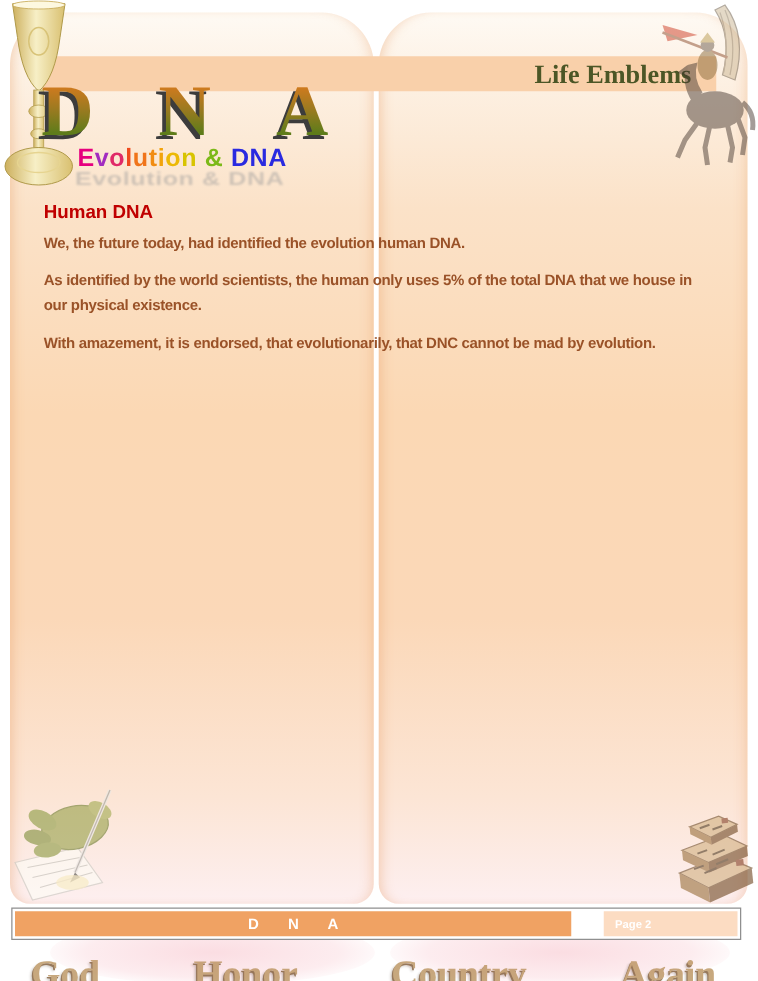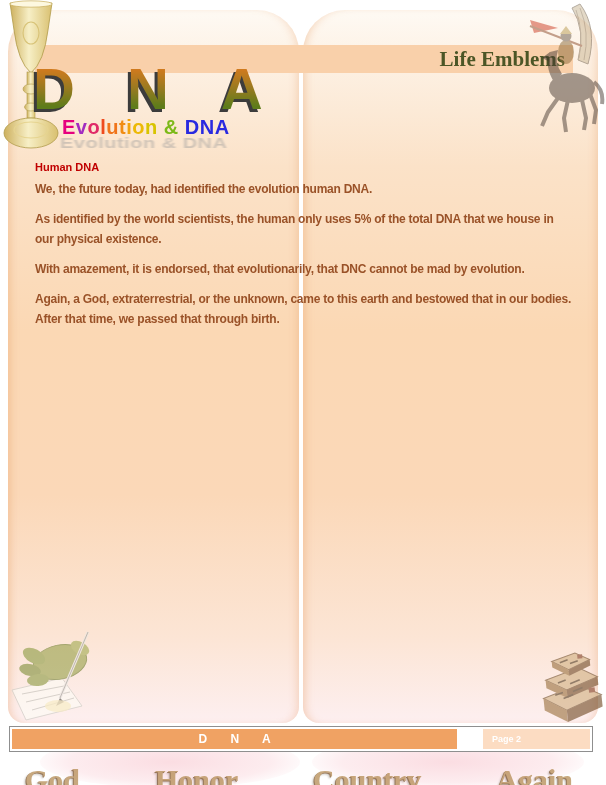--- a/index.html
+++ b/index.html
@@ -10,37 +10,37 @@
        background:linear-gradient(180deg,#fefaf4 0%,#fdf1e4 7%,#fbe2c8 22%,#fbd8b4 45%,#fbd8b8 68%,#fce5d5 88%,#fdeff0 100%);
        box-shadow:inset 7px 0 9px -5px rgba(228,150,92,.38), inset -7px 0 9px -5px rgba(228,150,92,.30);}
   .col.left{left:8px;width:291px;}
   .col.right{left:303px;width:295px;}
   .bottom-glow{position:absolute;z-index:2;height:52px;border-radius:50%;
        background:radial-gradient(ellipse at center,#fbdde2 0%,rgba(251,221,226,.55) 55%,rgba(251,221,226,0) 78%);}
   .glow-l{left:40px;top:736px;width:260px;}
   .glow-r{left:312px;top:736px;width:272px;}
 
   .header-bar{position:absolute;left:35px;top:45px;width:538px;height:28px;z-index:3;
-       background:#f9d0aa;display:flex;align-items:center;justify-content:flex-end;padding-right:8px;box-sizing:border-box;}
+       background:#f9d0aa;display:flex;align-items:center;justify-content:flex-end;padding-right:20px;box-sizing:border-box;}
   .header-title{font-family:"Liberation Serif",serif;font-weight:bold;font-size:21px;color:#4c5626;}
 
   .dna-wrap{position:absolute;left:33px;top:60px;z-index:5;width:320px;height:62px;}
-  .dna{position:absolute;left:0;top:0;font-family:Liberation Sans, sans-serif;font-weight:bold;
+  .dna{position:absolute;left:0;top:0;font-family:Liberation Serif, serif;font-weight:bold;
        font-size:58px;letter-spacing:52px;line-height:1;white-space:pre;}
   .dna.shadow{color:#3c3c3c;transform:translate(-3px,3px);filter:blur(.6px);}
   .dna.face{background:linear-gradient(180deg,#d07a1e 16%,#9a7a20 48%,#5e7c1a 80%);
        -webkit-background-clip:text;background-clip:text;color:transparent;}
 
   .subtitle{position:absolute;left:62px;top:116px;z-index:5;font-weight:bold;font-size:20px;
        letter-spacing:.5px;white-space:pre;}
   .subtitle-shadow{position:absolute;left:60px;top:132px;z-index:4;font-weight:bold;font-size:20px;
        letter-spacing:.5px;color:#9a9a9a;opacity:.45;filter:blur(1px);transform:scaleY(.75);white-space:pre;}
 
   .article{position:absolute;left:35px;top:161px;width:540px;z-index:5;}
-  .article h2{margin:0 0 6px 0;font-size:11px;font-weight:bold;}
+  .article h2{margin:0 0 6px 0;font-size:15px;font-weight:bold;}
   .article p{margin:0 0 10px 0;font-size:12px;font-weight:bold;line-height:20px;
        letter-spacing:-.25px;color:#9a5228;}
 
   .footer-box{position:absolute;left:9px;top:726px;width:584px;height:26px;z-index:3;
        border:1px solid #8f8f8f;background:#ffffff;box-sizing:border-box;
        display:flex;gap:2px;padding:2px;}
   .footer-dna{flex:1;background:#f0a263;color:#ffffff;font-weight:bold;font-size:12px;
        display:flex;align-items:center;justify-content:center;word-spacing:20px;}
   .footer-page{width:107px;background:#fcdcc2;color:#ffffff;font-weight:bold;font-size:9px;
        display:flex;align-items:center;padding-left:9px;box-sizing:border-box;margin-left:24px;}
@@ -75,21 +75,20 @@
 
 <div class="subtitle-shadow">Evolution &amp; DNA</div>
 <div class="subtitle"><span style="color: rgb(230, 0, 126);">E</span><span style="color: rgb(162, 44, 192);">v</span><span style="color: rgb(224, 42, 104);">o</span><span style="color: rgb(239, 74, 29);">l</span><span style="color: rgb(240, 116, 26);">u</span><span style="color: rgb(241, 140, 18);">t</span><span style="color: rgb(242, 163, 12);">i</span><span style="color: rgb(236, 185, 6);">o</span><span style="color: rgb(216, 196, 0);">n</span><span style="color: rgb(0, 0, 0);"> </span><span style="color: rgb(124, 185, 24);">&amp;</span><span style="color: rgb(0, 0, 0);"> </span><span style="color: rgb(42, 42, 224);">D</span><span style="color: rgb(42, 42, 224);">N</span><span style="color: rgb(42, 42, 224);">A</span></div>
 
 <div class="article">
   <h2 title="Human DNA" style="color: rgb(192, 0, 0);">Human DNA</h2>
   <div id="paragraphs">
       <p>We, the future today, had identified the evolution human DNA.</p>
       <p>As identified by the world scientists, the human only uses 5% of the total DNA that we house in our physical existence.</p>
       <p>With amazement, it is endorsed, that evolutionarily, that DNC cannot be mad by evolution.</p>
-      <p>Again, a God, extraterrestrial, or the unknown, came to this earth and bestowed that in our bodies. After that time, we passed that through birth.</p>
     </div>
 </div>
 
 <div class="footer-box">
   <div class="footer-dna" style="background: rgb(240, 162, 99);">D N A</div>
   <div class="footer-page" style="background: rgb(252, 220, 194);">Page 2</div>
 </div>
 
 <div class="motto" id="motto">
     <span>God</span>

